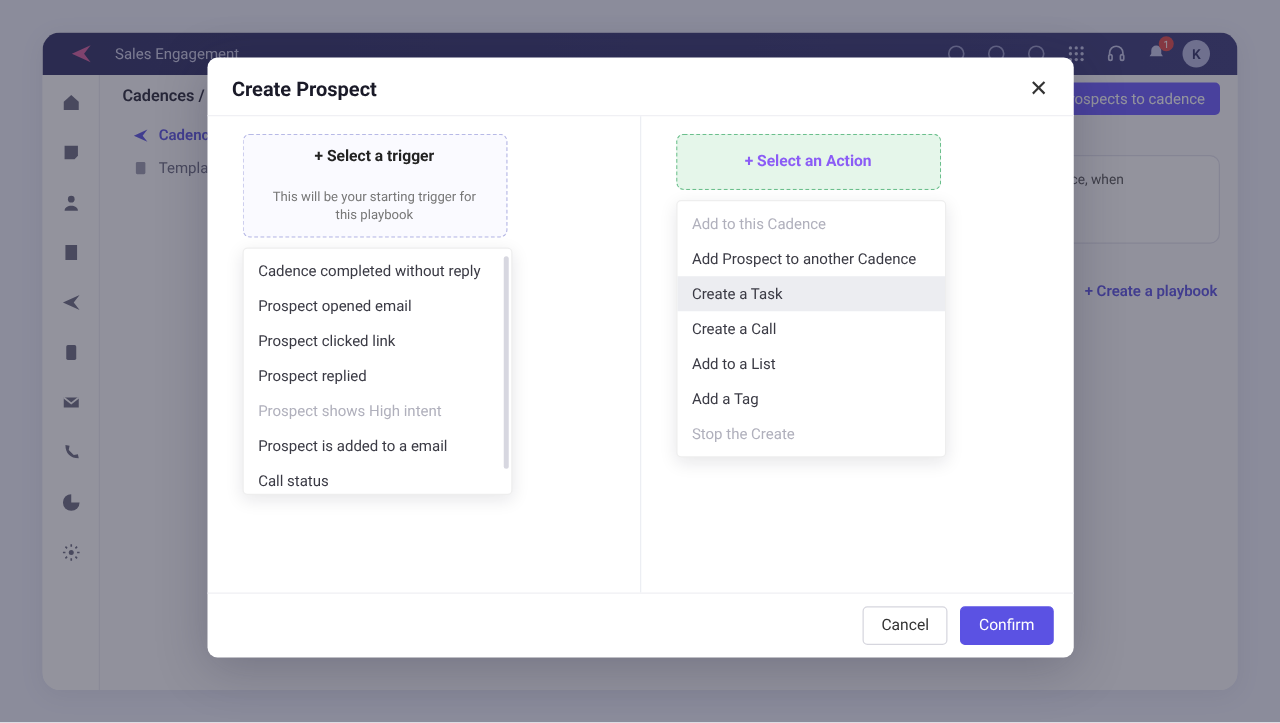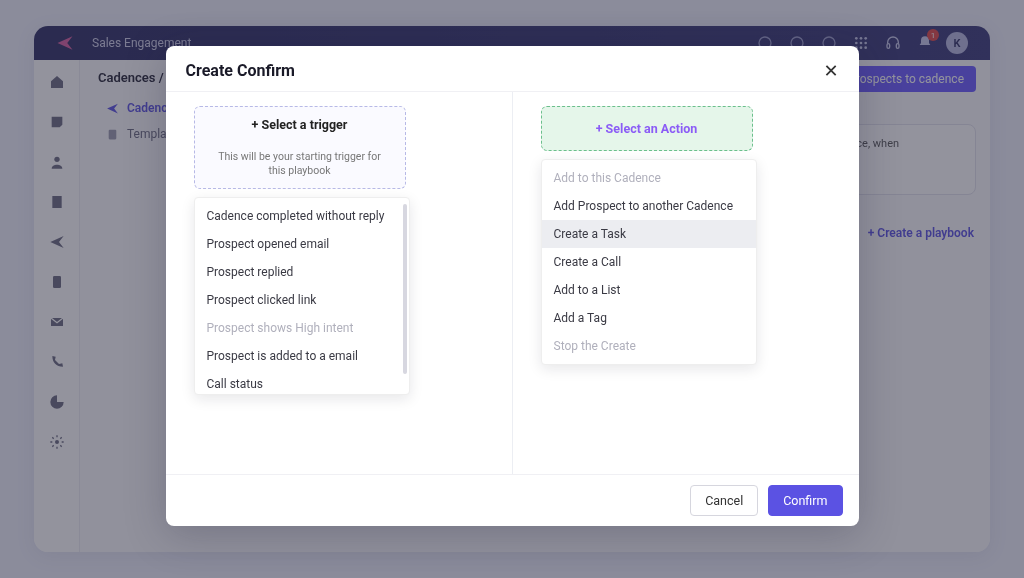--- a/index.html
+++ b/index.html
@@ -309,36 +309,36 @@
       </div>
 
       <div class="create-link">+ Create a playbook</div>
     </div>
   </div>
 </div>
 
 <div class="overlay">
   <div class="modal">
     <div class="modal-header">
-      <h2>Create Confirm</h2>
+      <h2>Create Prospect</h2>
       <span class="close">✕</span>
     </div>
 
     <div class="modal-body">
 
       <div class="col">
         <div class="trigger-head">
           <div class="title">+ Select a trigger</div>
           <div class="sub">This will be your starting trigger for this playbook</div>
         </div>
         <div class="options scroll" id="trigger-options">
             <div class="opt">Cadence completed without reply</div>
             <div class="opt">Prospect opened email</div>
+            <div class="opt">Prospect clicked link</div>
             <div class="opt">Prospect replied</div>
-            <div class="opt">Prospect clicked link</div>
             <div class="opt disabled">Prospect shows High intent</div>
             <div class="opt">Prospect is added to a email</div>
             <div class="opt">Call status</div>
           </div>
       </div>
 
       <div class="col">
         <div class="action-head">
           <div class="title">+ Select an Action</div>
         </div>

